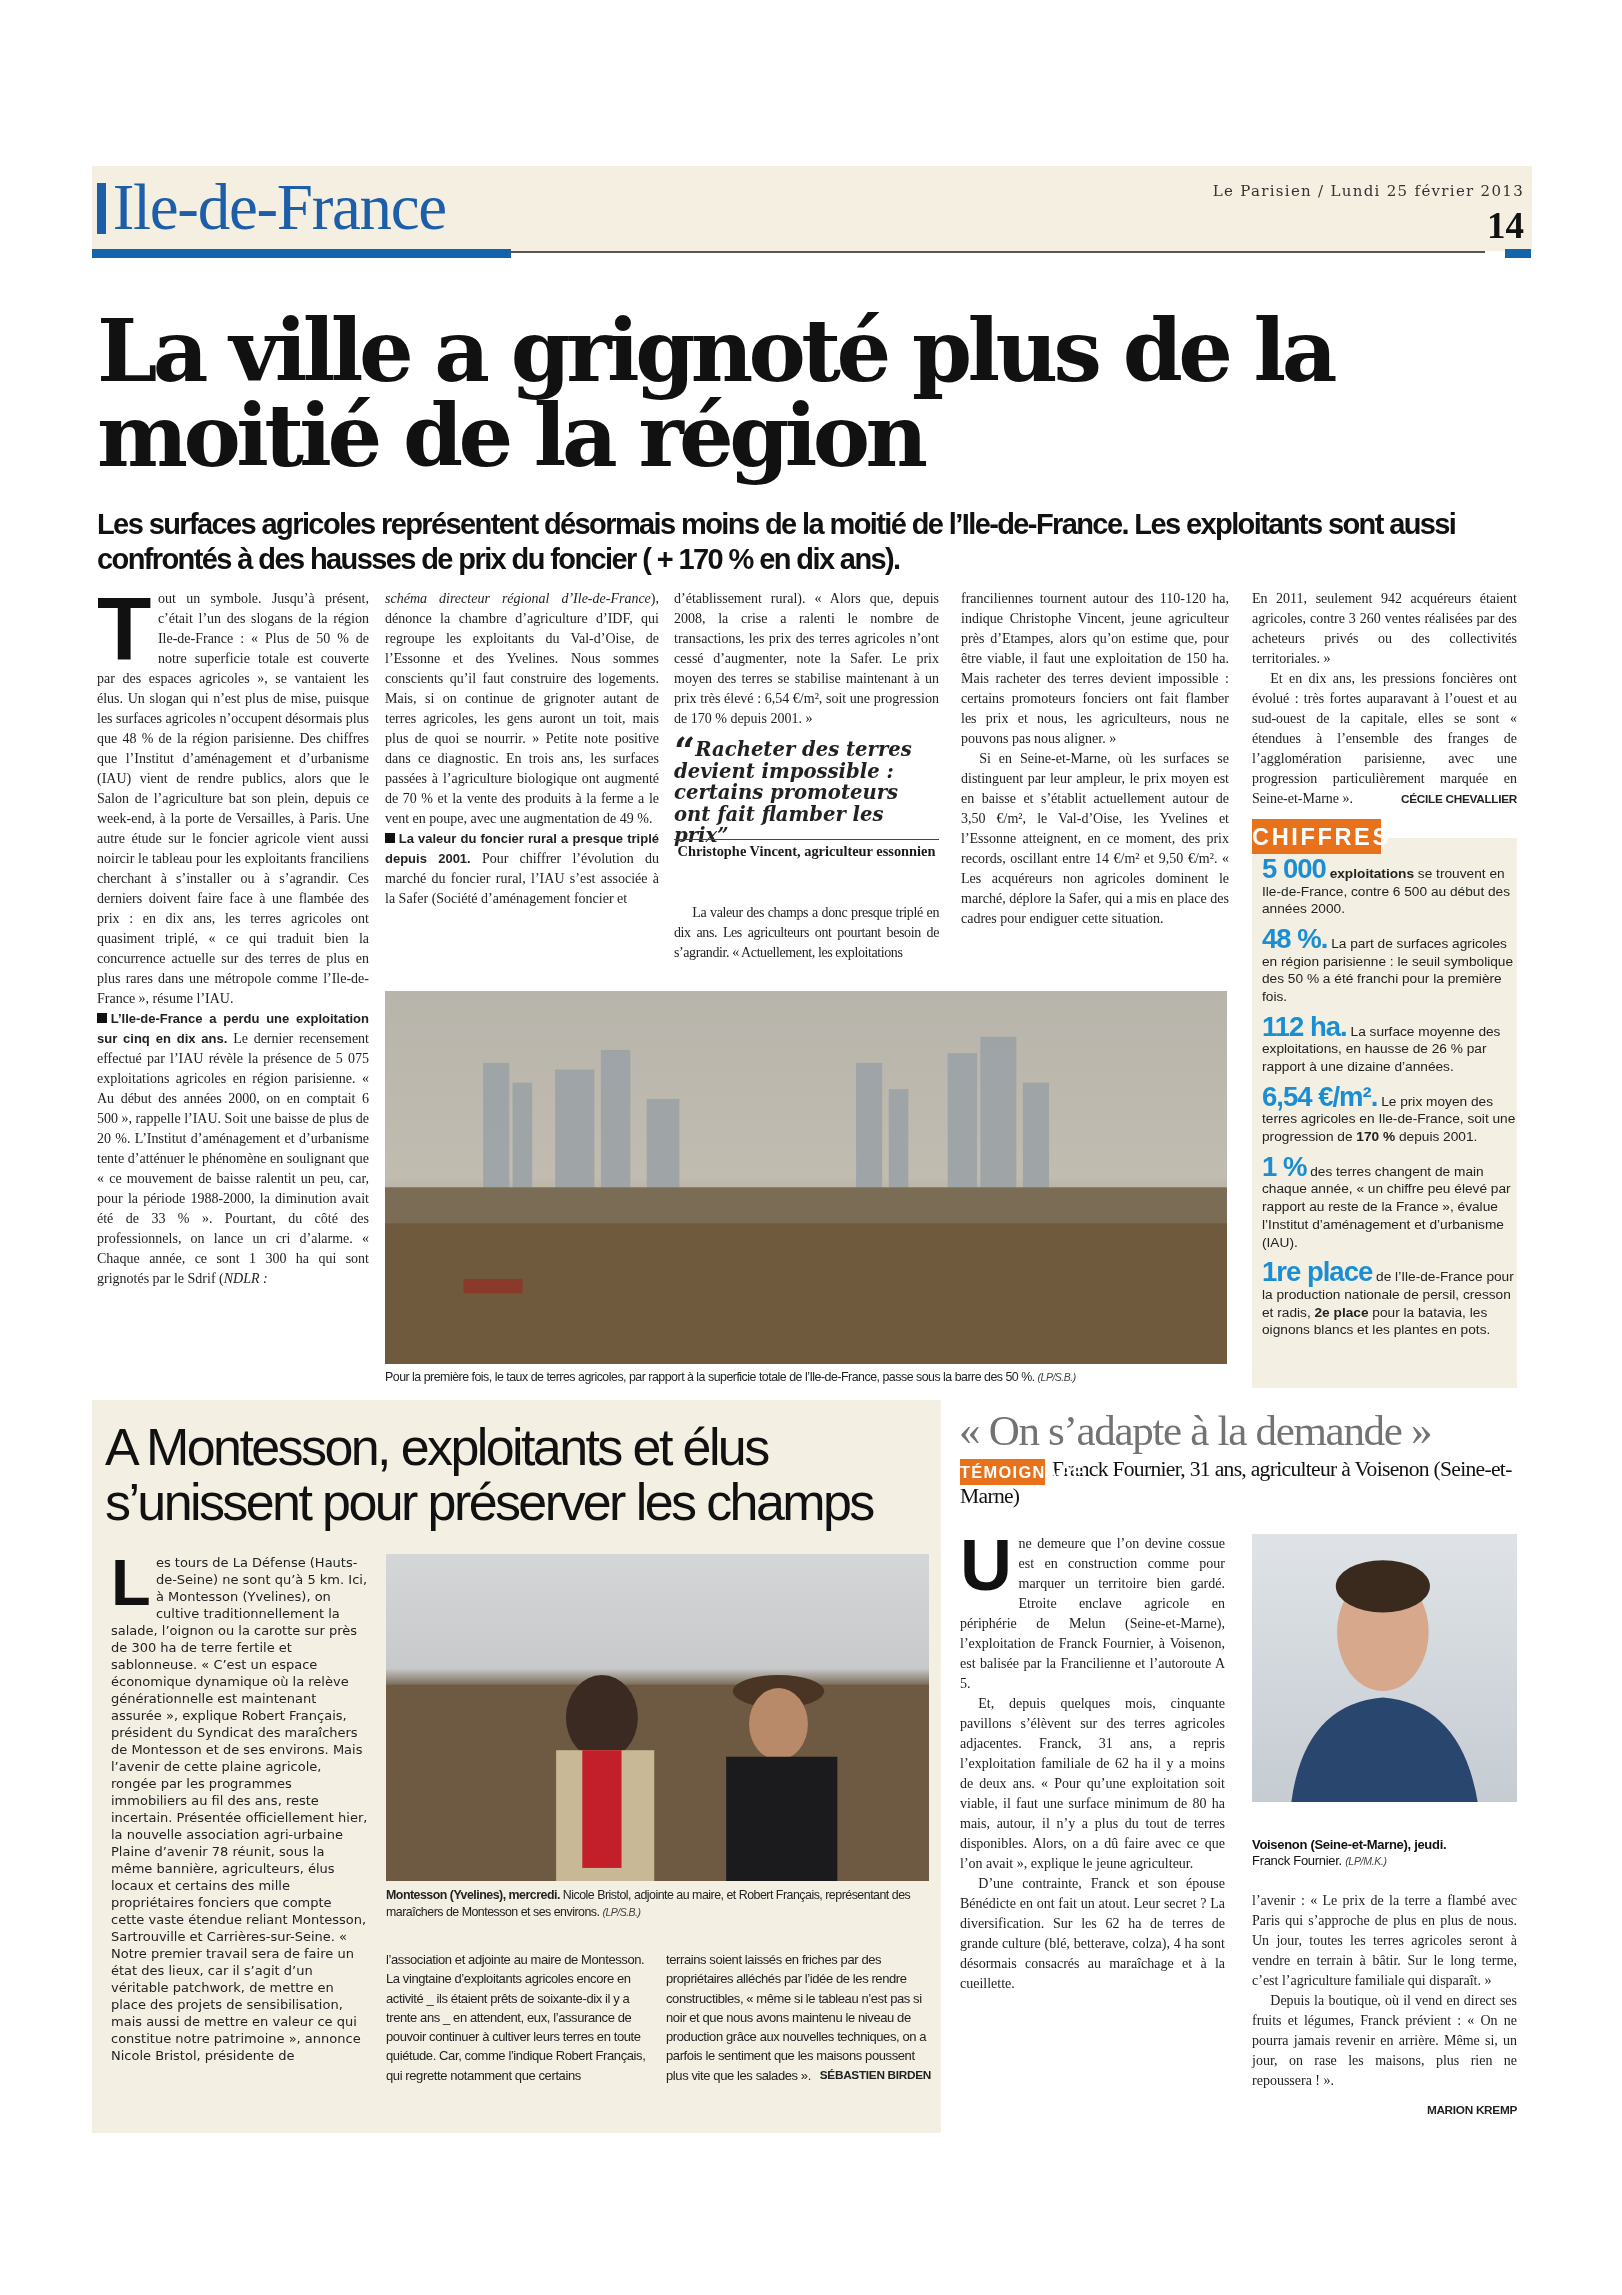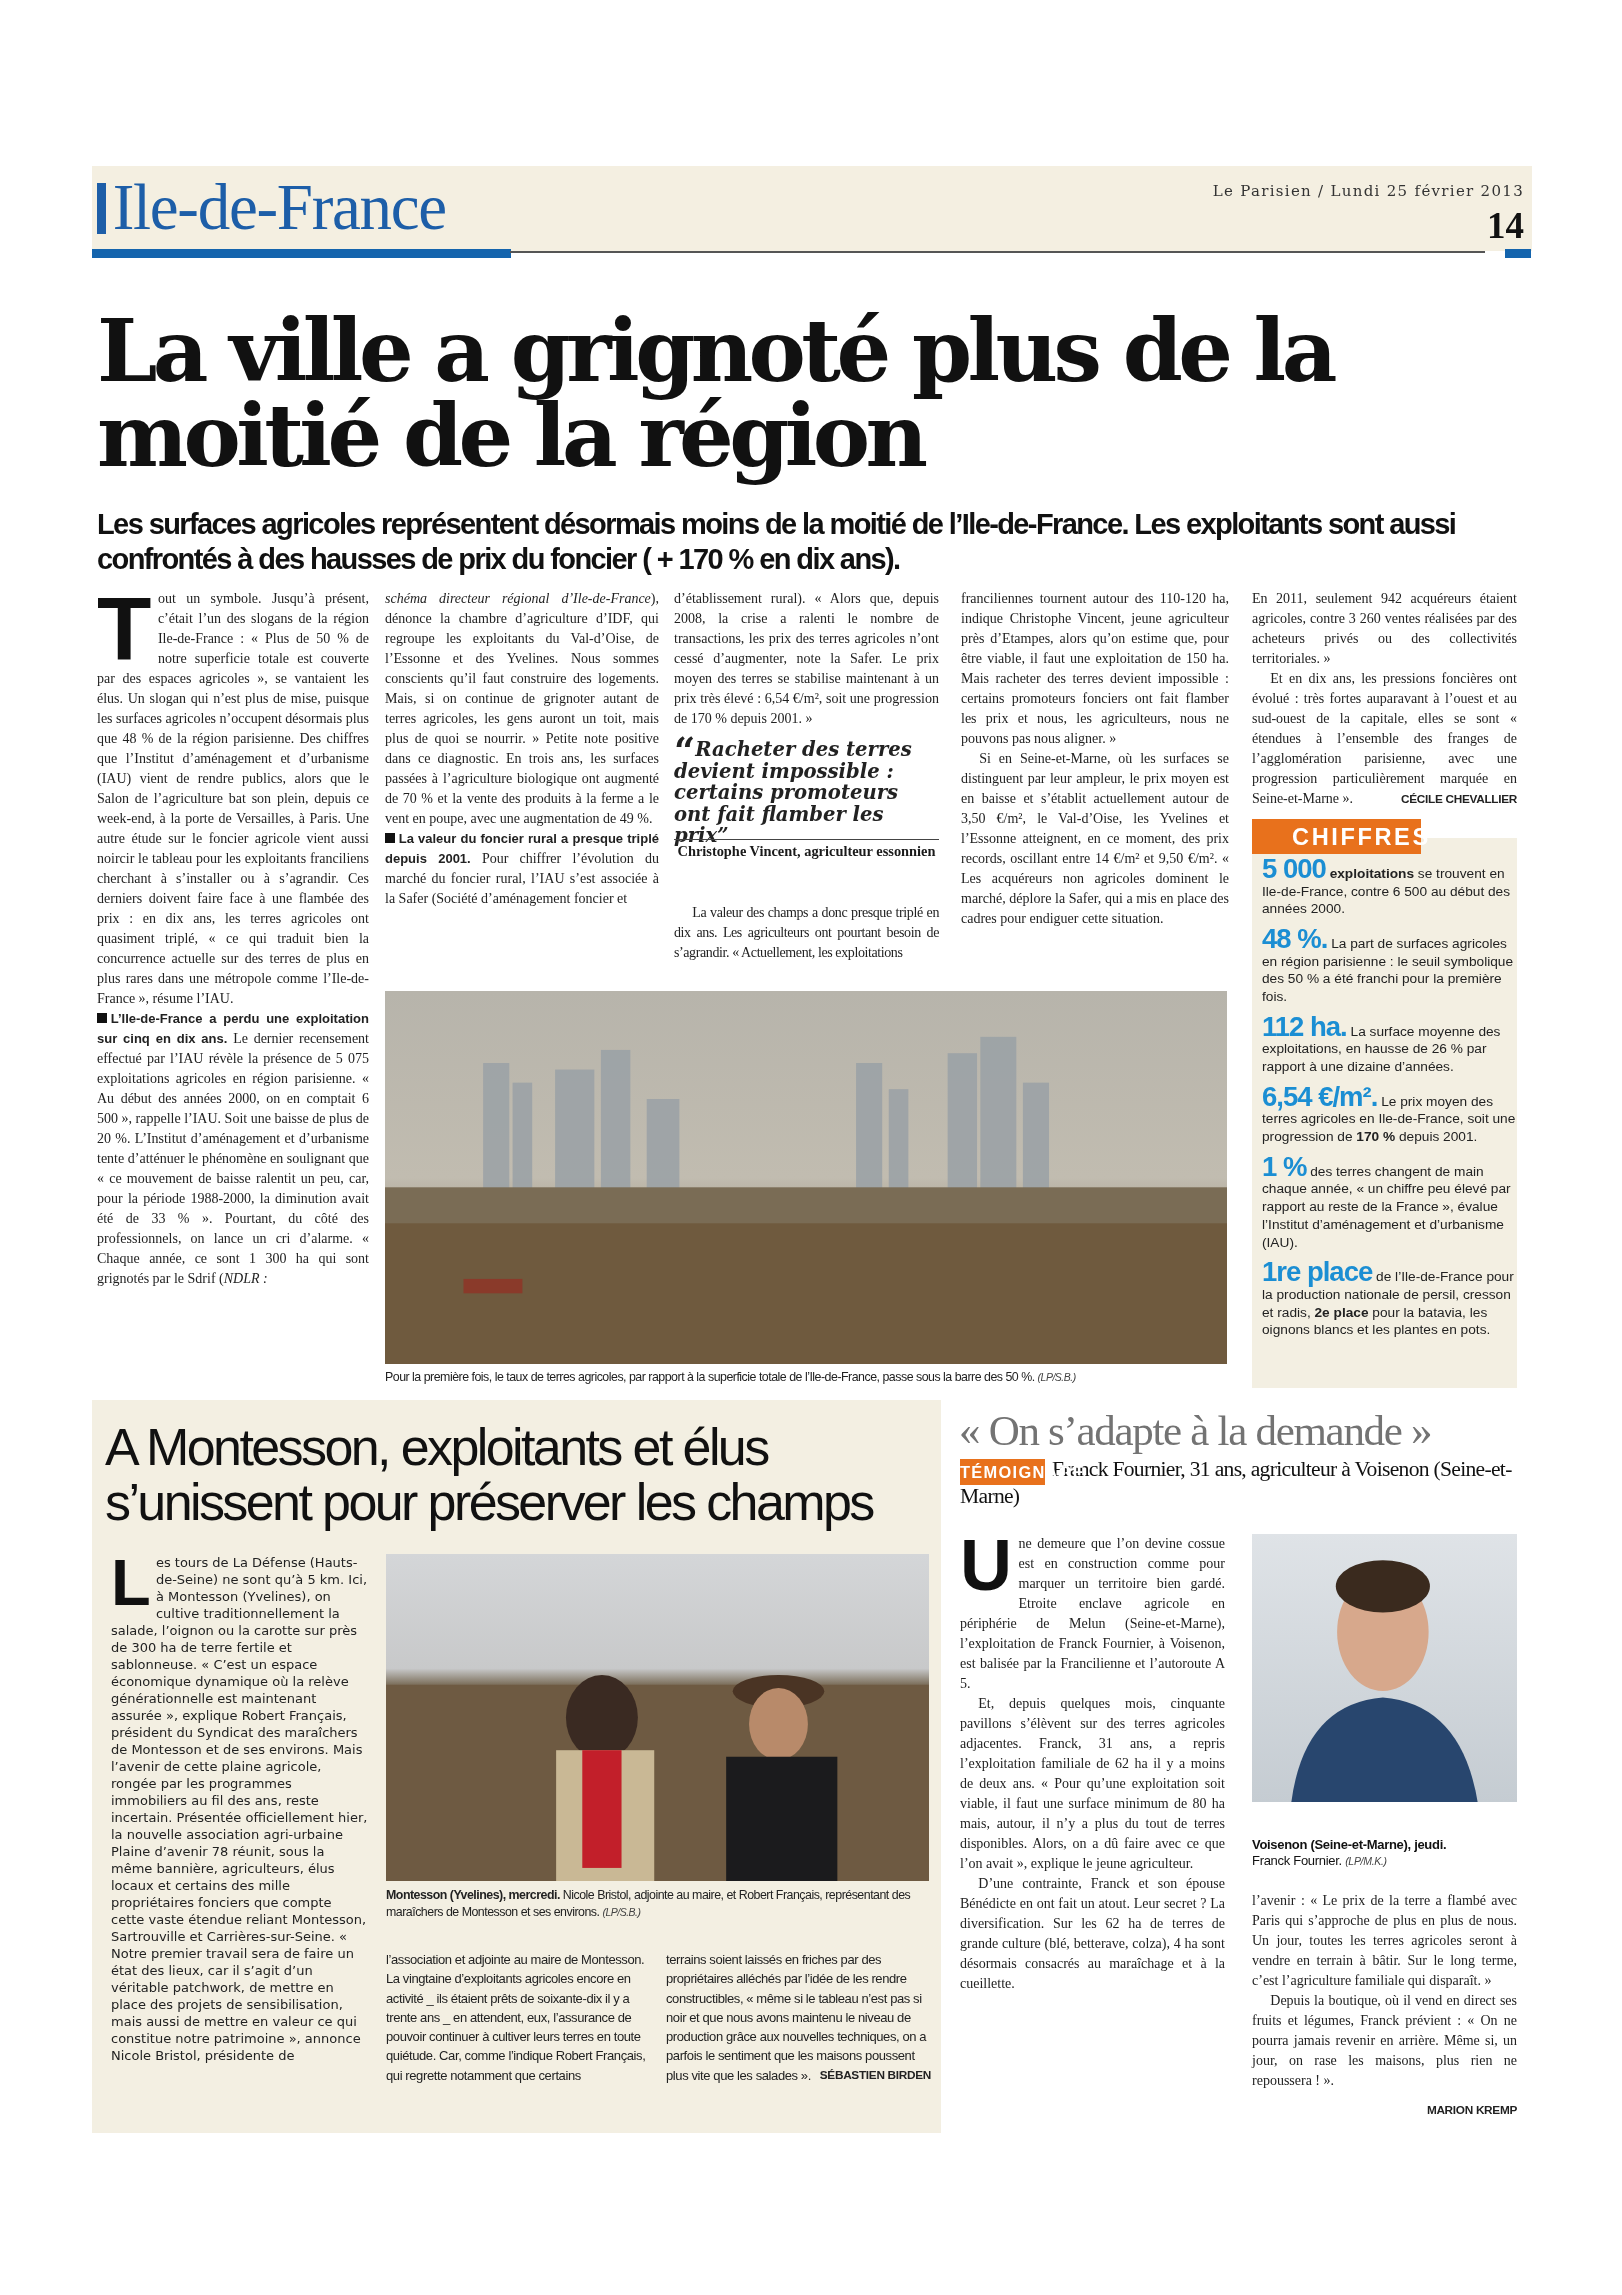--- a/index.html
+++ b/index.html
@@ -28,21 +28,21 @@
   
   #quote{left:674px;top:739px;width:265px;font-family:"DejaVu Serif",serif;font-style:italic;font-weight:bold;font-size:19.6px;line-height:21.6px;color:#222;}
   #quote .mark{font-size:37px;font-style:normal;line-height:13px;vertical-align:-7.9px;}
   #quote-rule{left:674px;top:839px;width:265px;height:1.3px;background:#444;}
   #quote-by{left:674px;top:844px;width:265px;text-align:center;font-family:"Liberation Serif",serif;font-weight:bold;font-size:14.4px;line-height:15.7px;}
   
   #photo1{left:385px;top:991px;width:842px;height:373px;overflow:hidden;background:linear-gradient(#b7b4ab 0%,#c1bcb0 50%,#a89a86 64%,#6e5a40 72%,#7b6446 100%);}
   #caption1{left:385px;top:1370px;width:851px;font-family:"Liberation Sans",sans-serif;font-size:12.4px;letter-spacing:-0.5px;color:#222;}
   .credit{font-style:italic;font-size:10.5px;color:#444;text-align:right;}
   
-  #chiffres-tag{left:1252px;top:819px;width:129px;height:35px;background:#e8711c;color:#fff;font-family:"Liberation Sans",sans-serif;font-weight:bold;font-size:23.6px;letter-spacing:2.6px;line-height:37px;text-align:center;padding-left:40px;}
+  #chiffres-tag{left:1252px;top:819px;width:129px;height:35px;background:#e8711c;color:#fff;font-family:"Liberation Sans",sans-serif;font-weight:bold;font-size:23.6px;letter-spacing:2.6px;line-height:37px;text-align:center;}
   #chiffres{left:1252px;top:838px;width:265px;height:550px;background:#f3efe2;}
   #chiffres-body{left:1262px;top:856px;width:255px;font-family:"Liberation Sans",sans-serif;font-size:13.7px;line-height:17.7px;color:#222;}
   .fig{margin-bottom:7.9px;}
   .big{font-family:"Liberation Sans",sans-serif;font-weight:bold;font-size:27.5px;color:#1b8ed3;letter-spacing:-1px;line-height:26px;}
   .fig b{font-weight:bold;}
   
   #mbox{left:92px;top:1400px;width:849px;height:733px;background:#f3efe2;}
   #mhead{left:105px;top:1420px;width:824px;font-family:"Liberation Sans",sans-serif;font-size:52px;line-height:55px;letter-spacing:-2.6px;color:#111;}
   #mcol1{left:111px;top:1554px;width:257px;font-family:"DejaVu Sans",sans-serif;font-size:13px;line-height:17px;color:#222;text-align:left;}
   #mcol1 .drop{font-size:65px;line-height:56px;margin:1.3px 5.2px 0 0;}

